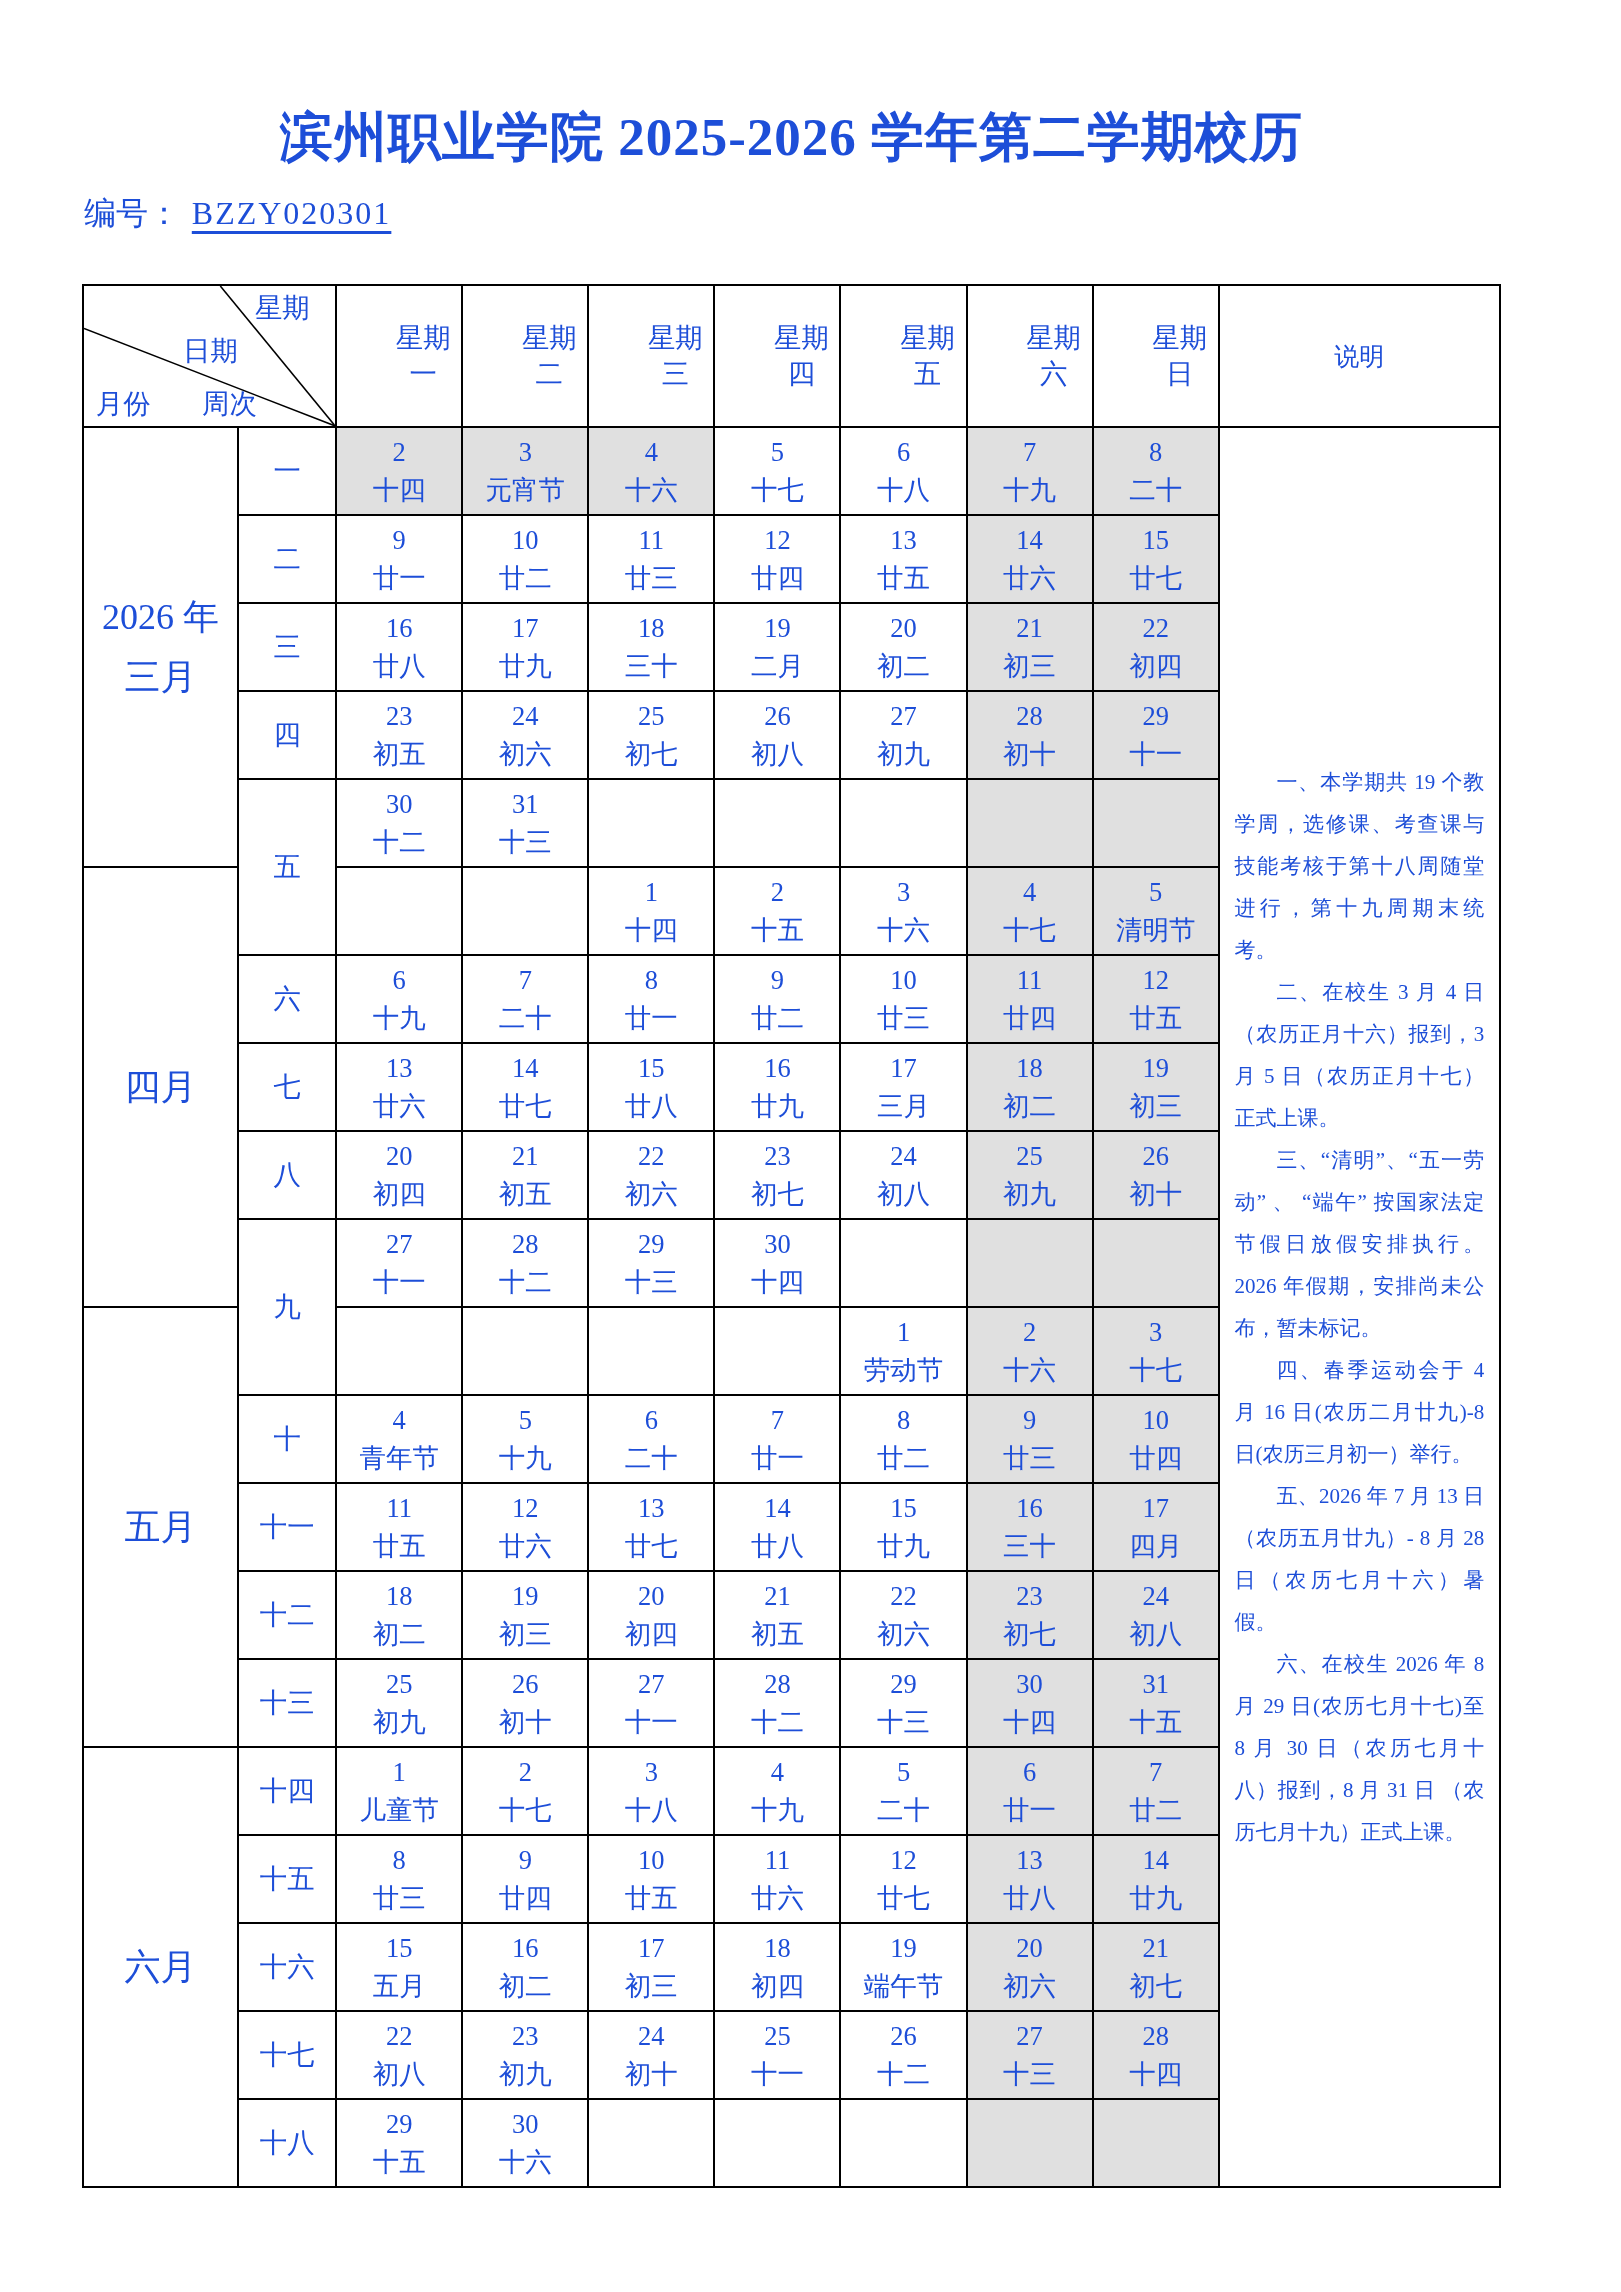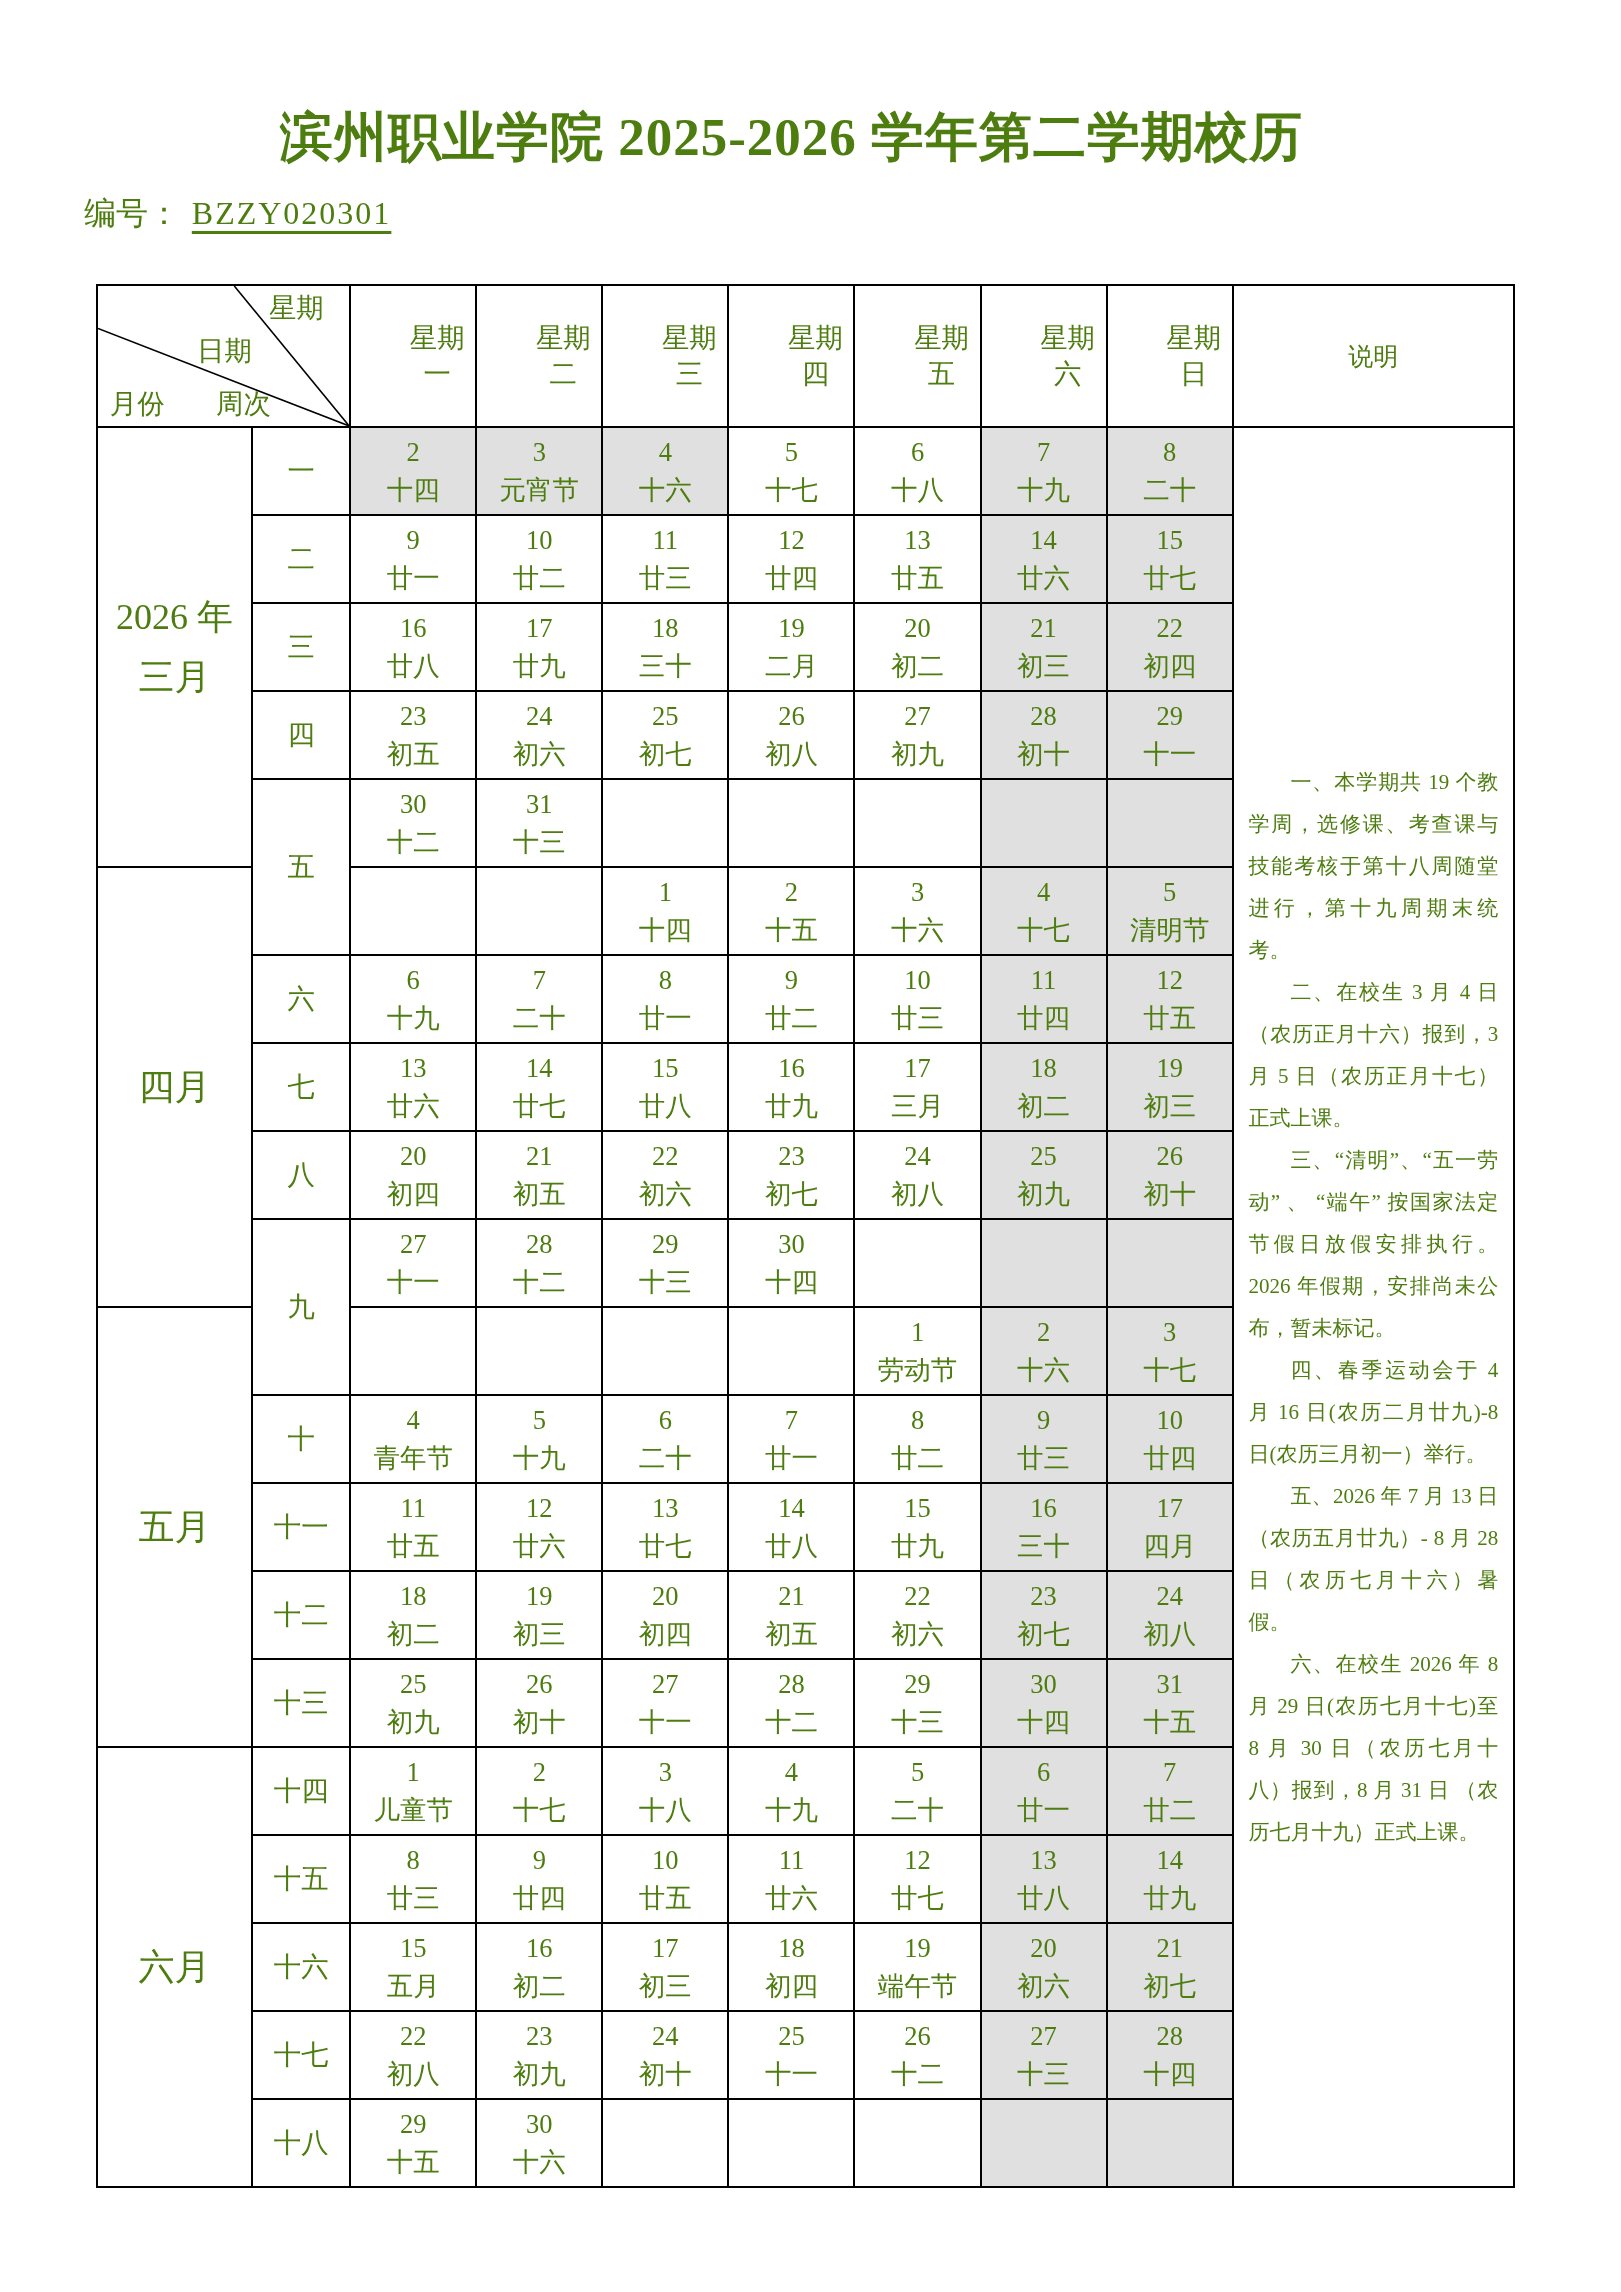--- a/index.html
+++ b/index.html
@@ -1,22 +1,22 @@
 <!DOCTYPE html>
 <html><head>
 <meta charset="utf-8">
 <style>
   html,body{margin:0;padding:0;background:#888;}
   .page{position:relative;width:1621px;height:2293px;background:#ffffff;margin:0 auto;
-        font-family:"Liberation Serif","DejaVu Serif",serif;color:#4d7c0f;overflow:hidden;}
+        font-family:"Liberation Serif","DejaVu Serif",serif;color:#1d4ed8;overflow:hidden;}
   .title{position:absolute;left:82px;top:102px;width:1419px;text-align:center;
          font-size:53px;font-weight:700;letter-spacing:1px;white-space:nowrap;}
   .code-line{position:absolute;left:84px;top:192px;font-size:32px;}
   .code-line .code{text-decoration:underline;text-underline-offset:6.9px;margin-left:11.8px;letter-spacing:2px;}
-  table.cal{position:absolute;left:96px;top:284px;width:1419px;border-collapse:collapse;
+  table.cal{position:absolute;left:82px;top:284px;width:1419px;border-collapse:collapse;
             table-layout:fixed;border:2.9px solid #000;}
   .cal th,.cal td{border:2px solid #000;padding:0;text-align:center;vertical-align:middle;font-weight:normal;}
   .cal thead tr{height:142px;}
   .cal tbody tr{height:88px;}
   th.day-header{font-size:27.4px;padding-left:48px;}
   th.notes-header{font-size:25px;}
   td.shaded{background:#e0e0e0;}
   .date-cell .num{font-size:26.5px;line-height:38px;}
   .date-cell .lunar{font-size:26.5px;line-height:38px;}
   td.month-cell{font-size:36px;line-height:60px;white-space:pre-line;}

